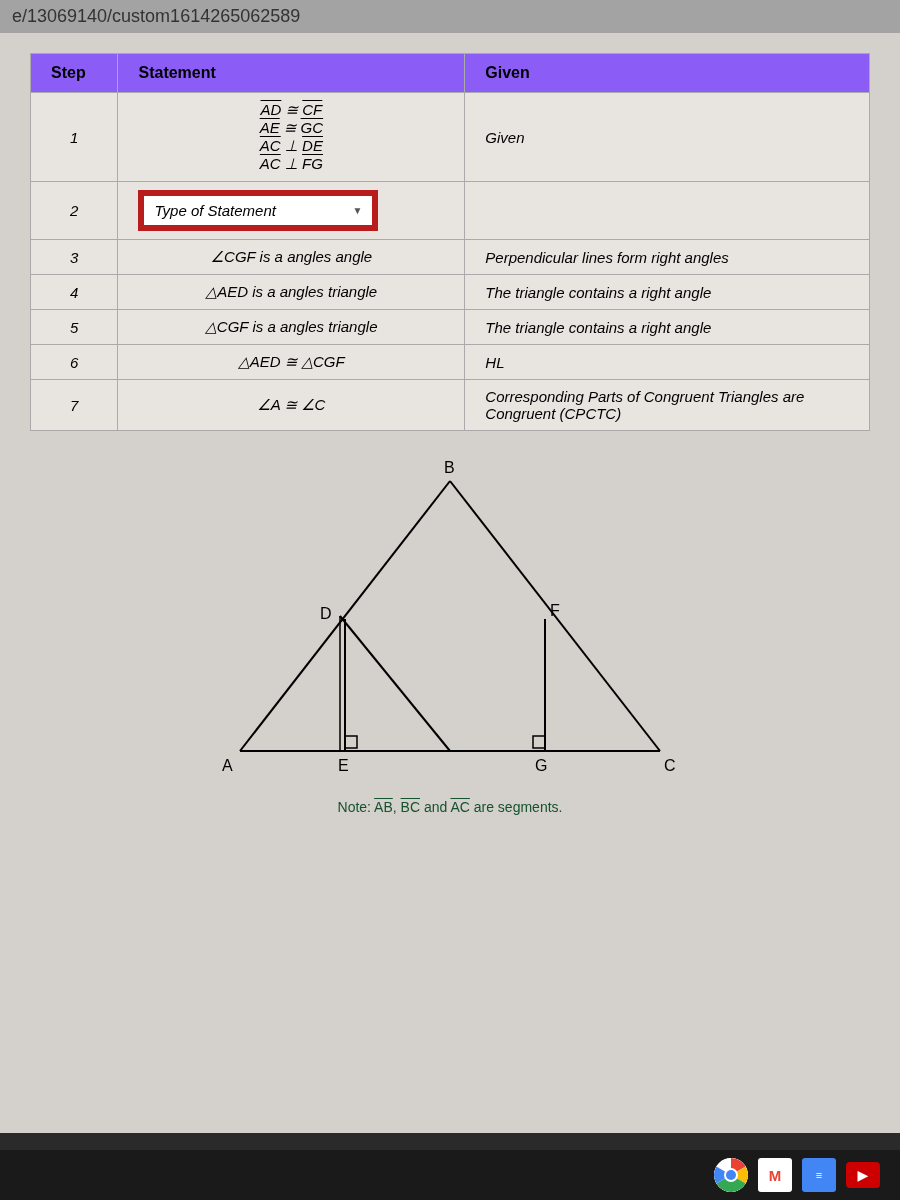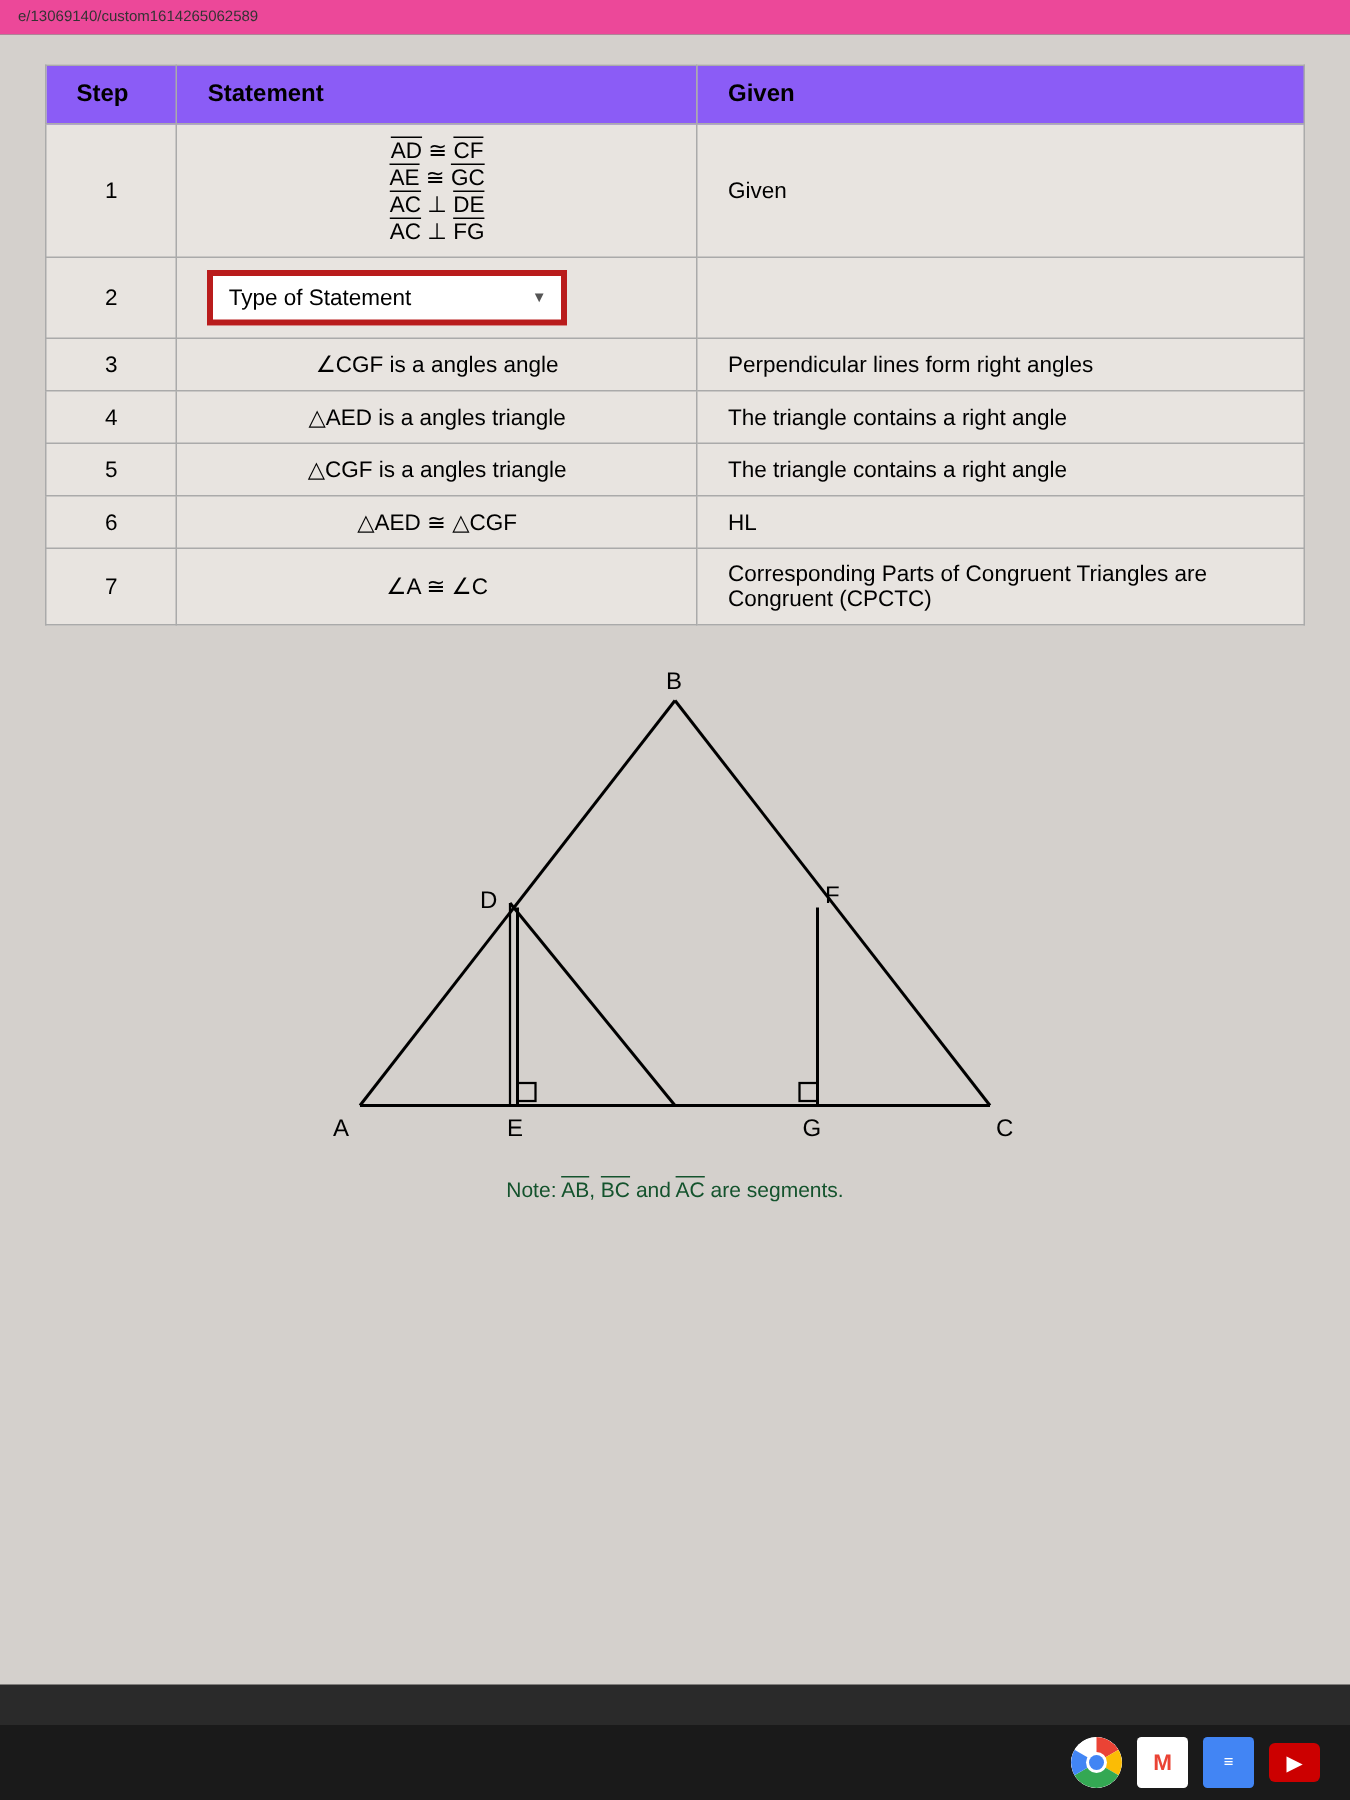--- a/index.html
+++ b/index.html
@@ -6,23 +6,23 @@
 
     body {
       width: 900px;
       min-height: 1200px;
       background: #2a2a2a;
       font-family: Arial, sans-serif;
       font-size: 15px;
     }
 
     .browser-bar {
-      background: #ec4899;
+      background: #a3a3a3;
       padding: 6px 12px;
-      font-size: 10px;
+      font-size: 18px;
       color: #333;
     }
 
     .main-content {
       background: #d4d0cc;
       padding: 20px 30px 30px 30px;
       min-height: 1100px;
     }
 
     .proof-table {
@@ -38,20 +38,21 @@
       text-align: left;
       font-weight: bold;
       background: #8b5cf6;
       font-size: 16px;
     }
 
     .proof-table td {
       border: 1px solid #aaa;
       padding: 8px 20px;
       vertical-align: middle;
+      font-style: italic;
     }
 
     .step-cell {
       width: 50px;
       text-align: center;
       font-weight: normal;
     }
 
     .statement-cell {
       width: 300px;
@@ -65,21 +66,21 @@
 
     .overline {
       text-decoration: overline;
     }
 
     .dropdown-cell {
       padding: 4px 20px;
     }
 
     .dropdown-box {
-      border: 4px solid #b91c1c;
+      border: 6px solid #b91c1c;
       background: white;
       padding: 6px 10px;
       display: inline-flex;
       align-items: center;
       width: 240px;
       justify-content: space-between;
       cursor: pointer;
     }
 
     .dropdown-arrow {

